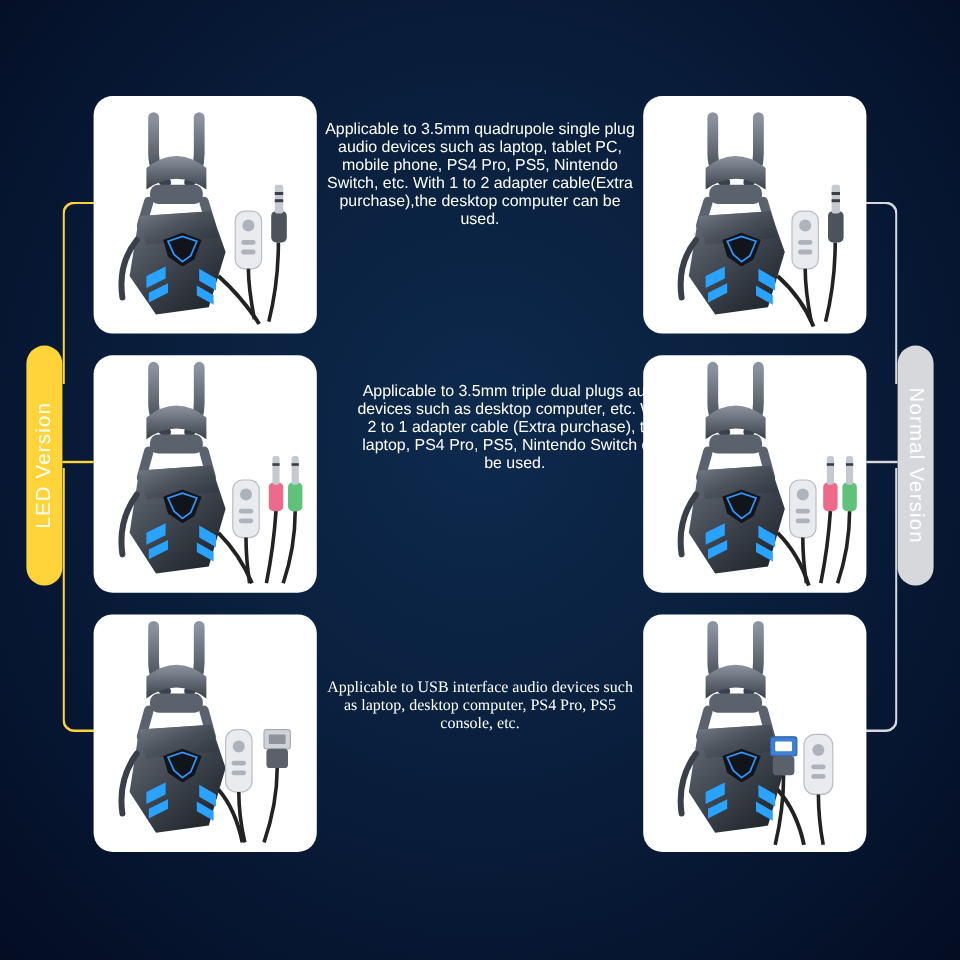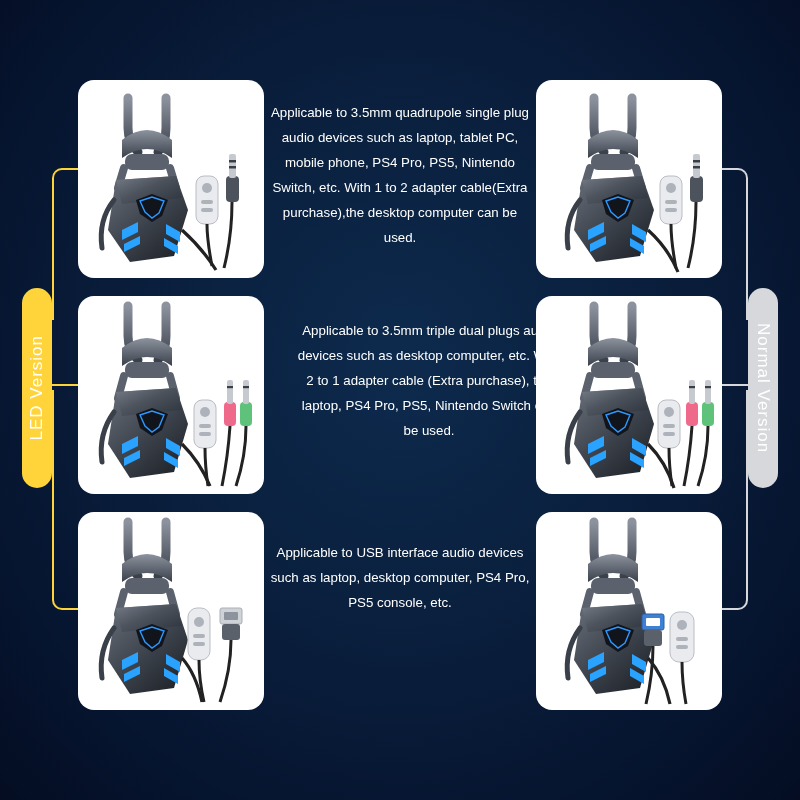--- a/index.html
+++ b/index.html
@@ -124,26 +124,26 @@
   .row2 { top: 296px; height: 198px; }
   .row3 { top: 512px; height: 198px; }
 
   
   .caption {
     position: absolute;
     left: 268px;
     width: 264px;
     color: #ffffff;
     font-size: 13.3px;
-    line-height: 25px;
+    line-height: 15px;
     text-align: center;
   }
   .cap1 { top: 100px; }
   .cap2 { top: 318px; margin-left: 29px; }
-  .cap3 { top: 540px; }
+  .cap3 { top: 565px; font-family: Liberation Serif, serif; }
 
   
   .hs {
     position: absolute;
     left: 0; top: 0;
     width: 186px;
     height: 198px;
   }
 </style>
 </head>

